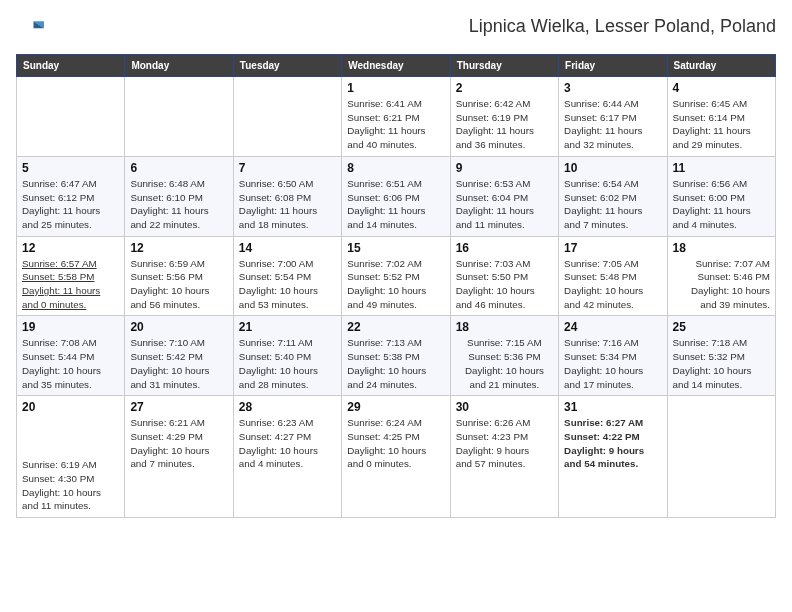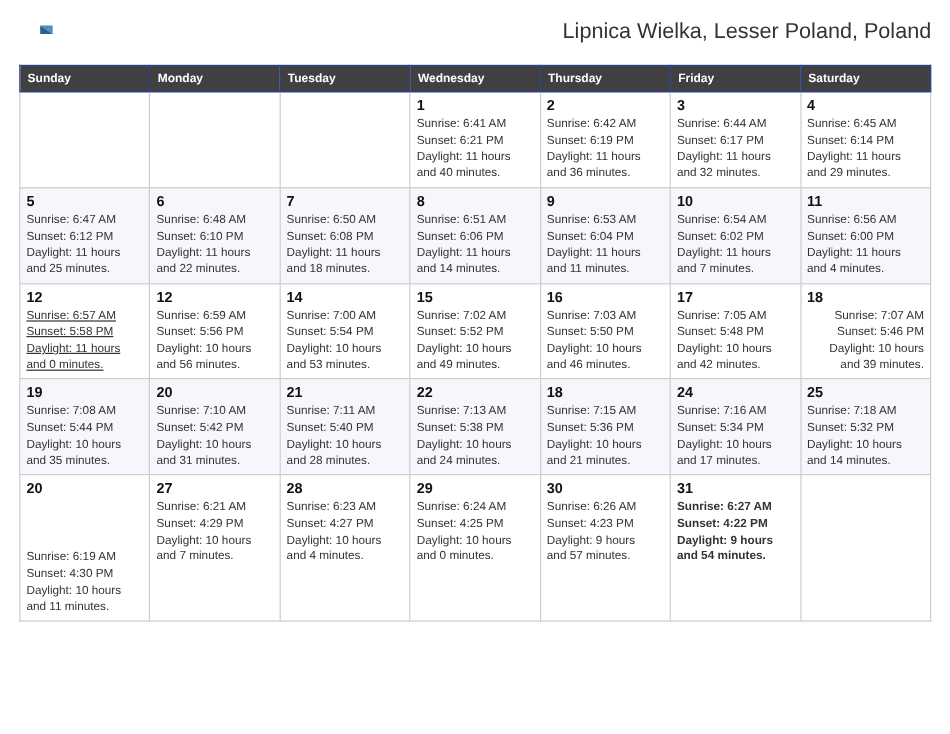--- a/index.html
+++ b/index.html
@@ -274,21 +274,21 @@
         </td>
         <td>
           <div class="day-number">22</div>
           <div class="day-info" style="white-space: pre-line;">Sunrise: 7:13 AM
 Sunset: 5:38 PM
 Daylight: 10 hours
 and 24 minutes.</div>
         </td>
         <td>
           <div class="day-number">18</div>
-          <div class="day-info" style="white-space: pre-line;">Sunrise: 7:15 AM
+          <div class="day-info" style="white-space: pre-line; text-align: center;">Sunrise: 7:15 AM
 Sunset: 5:36 PM
 Daylight: 10 hours
 and 21 minutes.</div>
         </td>
         <td>
           <div class="day-number">24</div>
           <div class="day-info" style="white-space: pre-line;">Sunrise: 7:16 AM
 Sunset: 5:34 PM
 Daylight: 10 hours
 and 17 minutes.</div>

